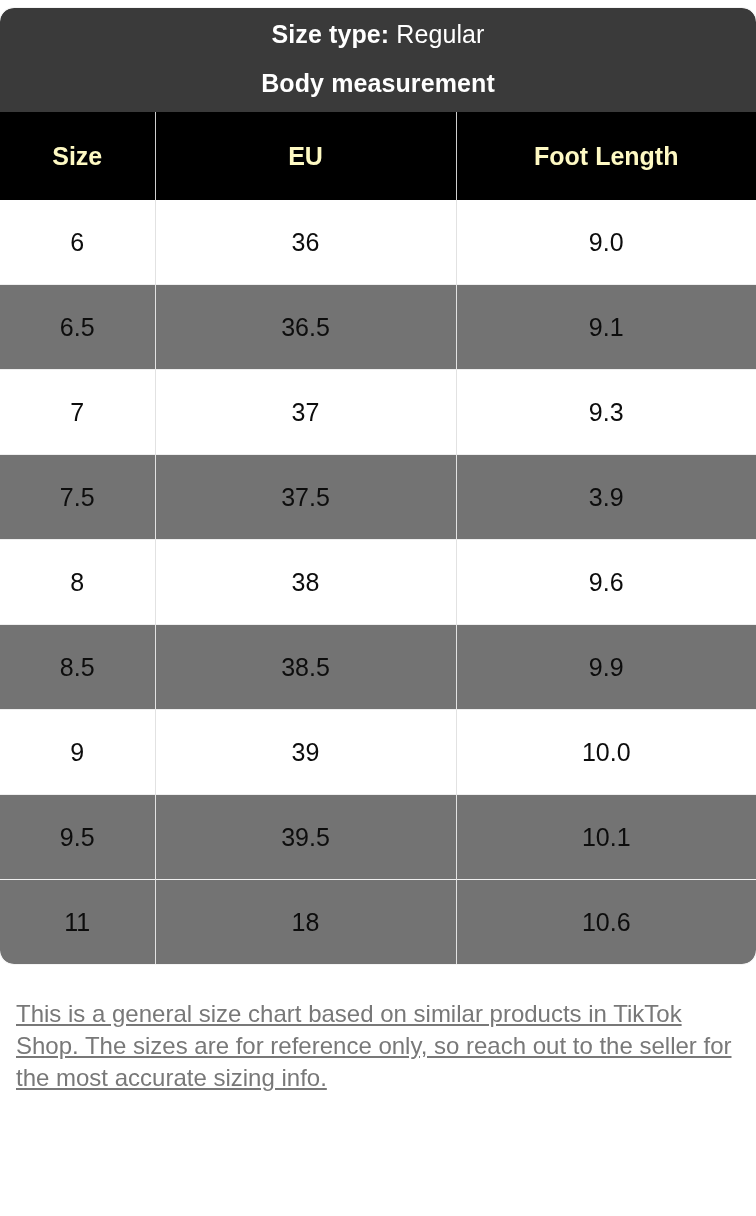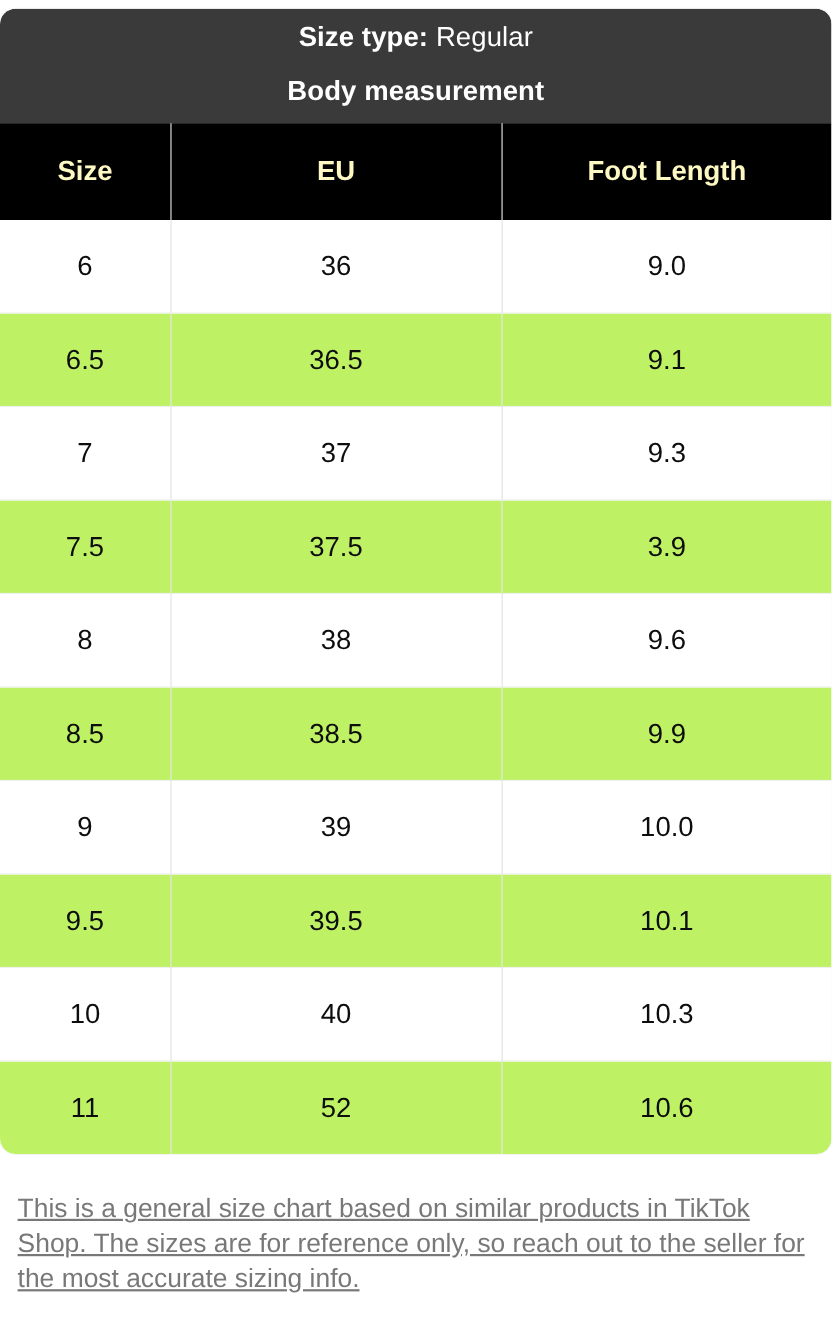--- a/index.html
+++ b/index.html
@@ -83,21 +83,21 @@
     font-size: 25px;
     font-weight: 400;
     color: #0d0d0d;
     padding: 0;
     border-right: 1px solid #e2e2e2;
     border-top: 1px solid #efefef;
   }
   tbody td:last-child { border-right: none; }
   tbody tr:first-child td { border-top: none; }
   tbody tr.odd td  { background: #ffffff; }
-  tbody tr.even td { background: #bef264; }
+  tbody tr.even td { background: #737373; }
 
   tbody tr:last-child td:first-child { border-bottom-left-radius: 14px; }
   tbody tr:last-child td:last-child  { border-bottom-right-radius: 14px; }
 
   
   .footnote {
     color: #787878;
     font-size: 24px;
     line-height: 1.33;
     padding: 20px 16px 0 16px;
@@ -169,28 +169,23 @@
         <tr class="odd">
           <td>9</td>
           <td>39</td>
           <td>10.0</td>
         </tr>
         <tr class="even">
           <td>9.5</td>
           <td>39.5</td>
           <td>10.1</td>
         </tr>
-        <tr class="odd">
-          <td>10</td>
-          <td>40</td>
-          <td>10.3</td>
-        </tr>
         <tr class="even">
           <td>11</td>
-          <td>52</td>
+          <td>18</td>
           <td>10.6</td>
         </tr>
       </tbody>
     </table>
 
   </div>
 
   <div class="footnote">This is a general size chart based on similar products in TikTok Shop. The sizes are for reference only, so reach out to the seller for the most accurate sizing info.</div>
 
 </div>

